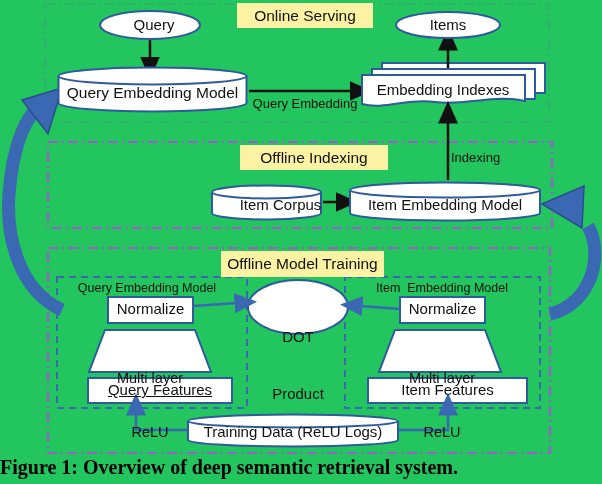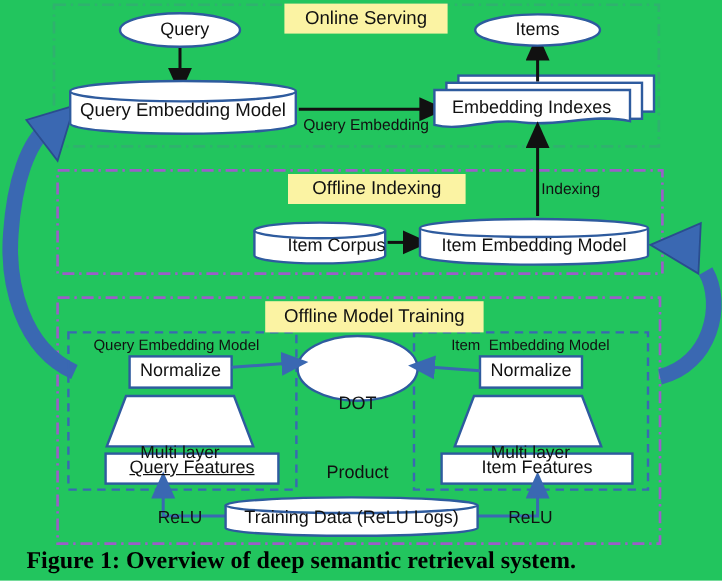--- a/index.html
+++ b/index.html
@@ -13,21 +13,21 @@
   .dashedbox{fill:none;stroke:var(--flow-blue,#3a68b2);stroke-width:2;stroke-dasharray:7 5;}
   .karrow{stroke:#111111;stroke-width:2.5;fill:none;}
   .barrow{stroke:var(--flow-blue,#3a68b2);stroke-width:2.5;fill:none;}
   .band{stroke:var(--flow-blue,#3a68b2);stroke-width:13;fill:none;}
   .bandhead{fill:var(--flow-blue,#3a68b2);stroke:#2a4d8f;stroke-width:1.5;}
   .lbl{position:absolute;text-align:center;white-space:pre;color:var(--text,#111);
        font-family:"Liberation Sans",sans-serif;font-size:15px;line-height:1.15;}
   .hl{background:var(--label-bg,#fbf3a3);font-size:15.5px;font-weight:500;}
   .small{font-size:12.5px;}
   .edge{font-size:13px;}
-  .caption{position:absolute;left:0;top:456px;width:502px;text-align:center;
+  .caption{position:absolute;left:0;top:456px;width:502px;text-align:left;
            font-family:"Liberation Serif",serif;font-weight:bold;font-size:20px;color:#000;}
 </style>
 </head>
 <body>
 
 <div id="stage">
 
   <svg width="602" height="484" viewBox="0 0 602 484">
     <defs>
       <marker id="mk" markerWidth="10" markerHeight="9" refX="1" refY="4" orient="auto">
@@ -101,21 +101,21 @@
   <div class="lbl" style="left:58px;top:84px;width:189px;font-size:15.5px;">Query Embedding Model</div>
   <div class="lbl edge" style="left:246px;top:69px;width:118px;margin-top:28px;">Query Embedding</div>
   <div class="lbl" style="left:364px;top:81px;width:158px;">Embedding Indexes</div>
   <div class="lbl" style="left:398px;top:16px;width:100px;text-align:center;">Items</div>
 
   <div class="lbl hl" style="left:240px;top:145px;width:148px;height:25px;line-height:25px;">Offline Indexing</div>
   <div class="lbl" style="left:228px;top:196px;width:105px;">Item Corpus</div>
   <div class="lbl" style="left:352px;top:196px;width:186px;">Item Embedding Model</div>
   <div class="lbl edge" style="left:451px;top:151px;width:62px;text-align:left;">Indexing</div>
 
-  <div class="lbl hl" style="left:221px;top:251px;width:182px;height:26px;line-height:26px;">Offline Model Training</div>
+  <div class="lbl hl" style="left:221px;top:251px;width:163px;height:26px;line-height:26px;">Offline Model Training</div>
 
   <div class="lbl small" style="left:62px;top:281px;width:170px;">Query Embedding Model</div>
   <div class="lbl" style="left:108px;top:300px;width:85px;">Normalize</div>
   <div class="lbl" style="left:90px;top:333px;width:120px;font-size:14.5px;line-height:18px;">
     <div>Multi layer</div>
     <div>ReLU</div>
   </div>
   <div class="lbl" style="left:88px;top:381px;width:144px;text-decoration:underline;">Query Features</div>
 
   <div class="lbl" style="left:248px;top:289px;width:100px;line-height:19px;">

